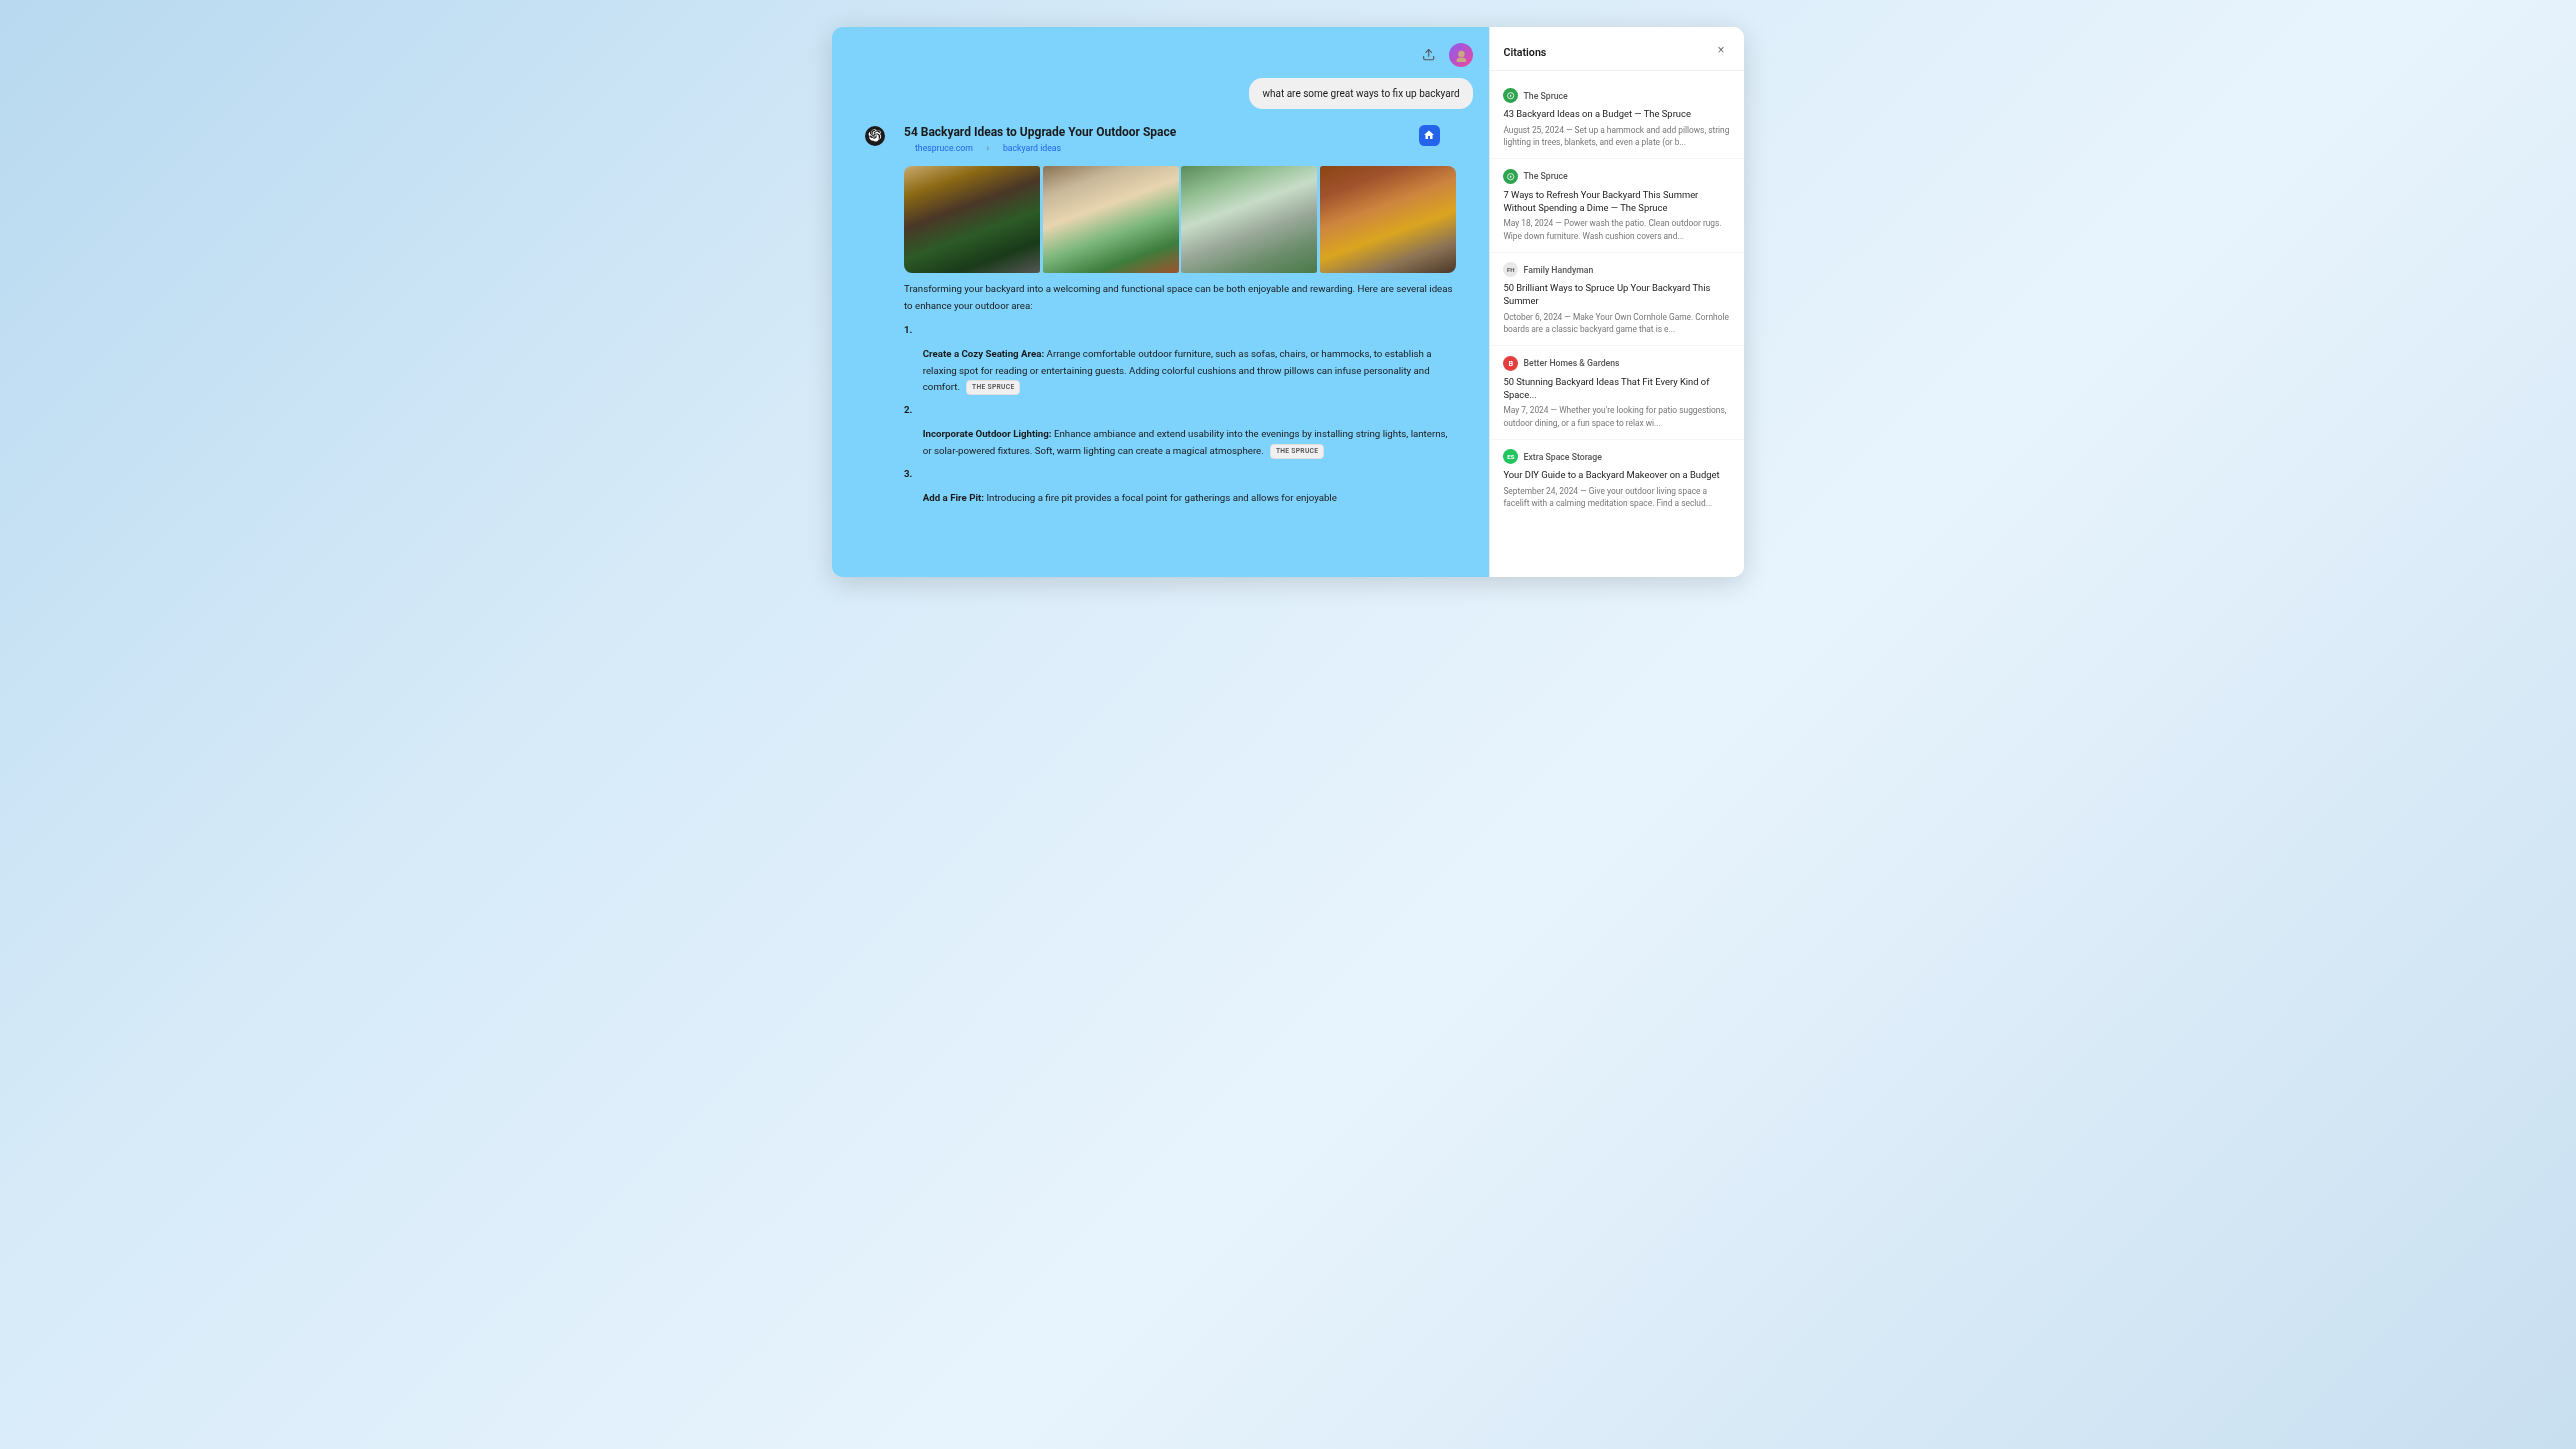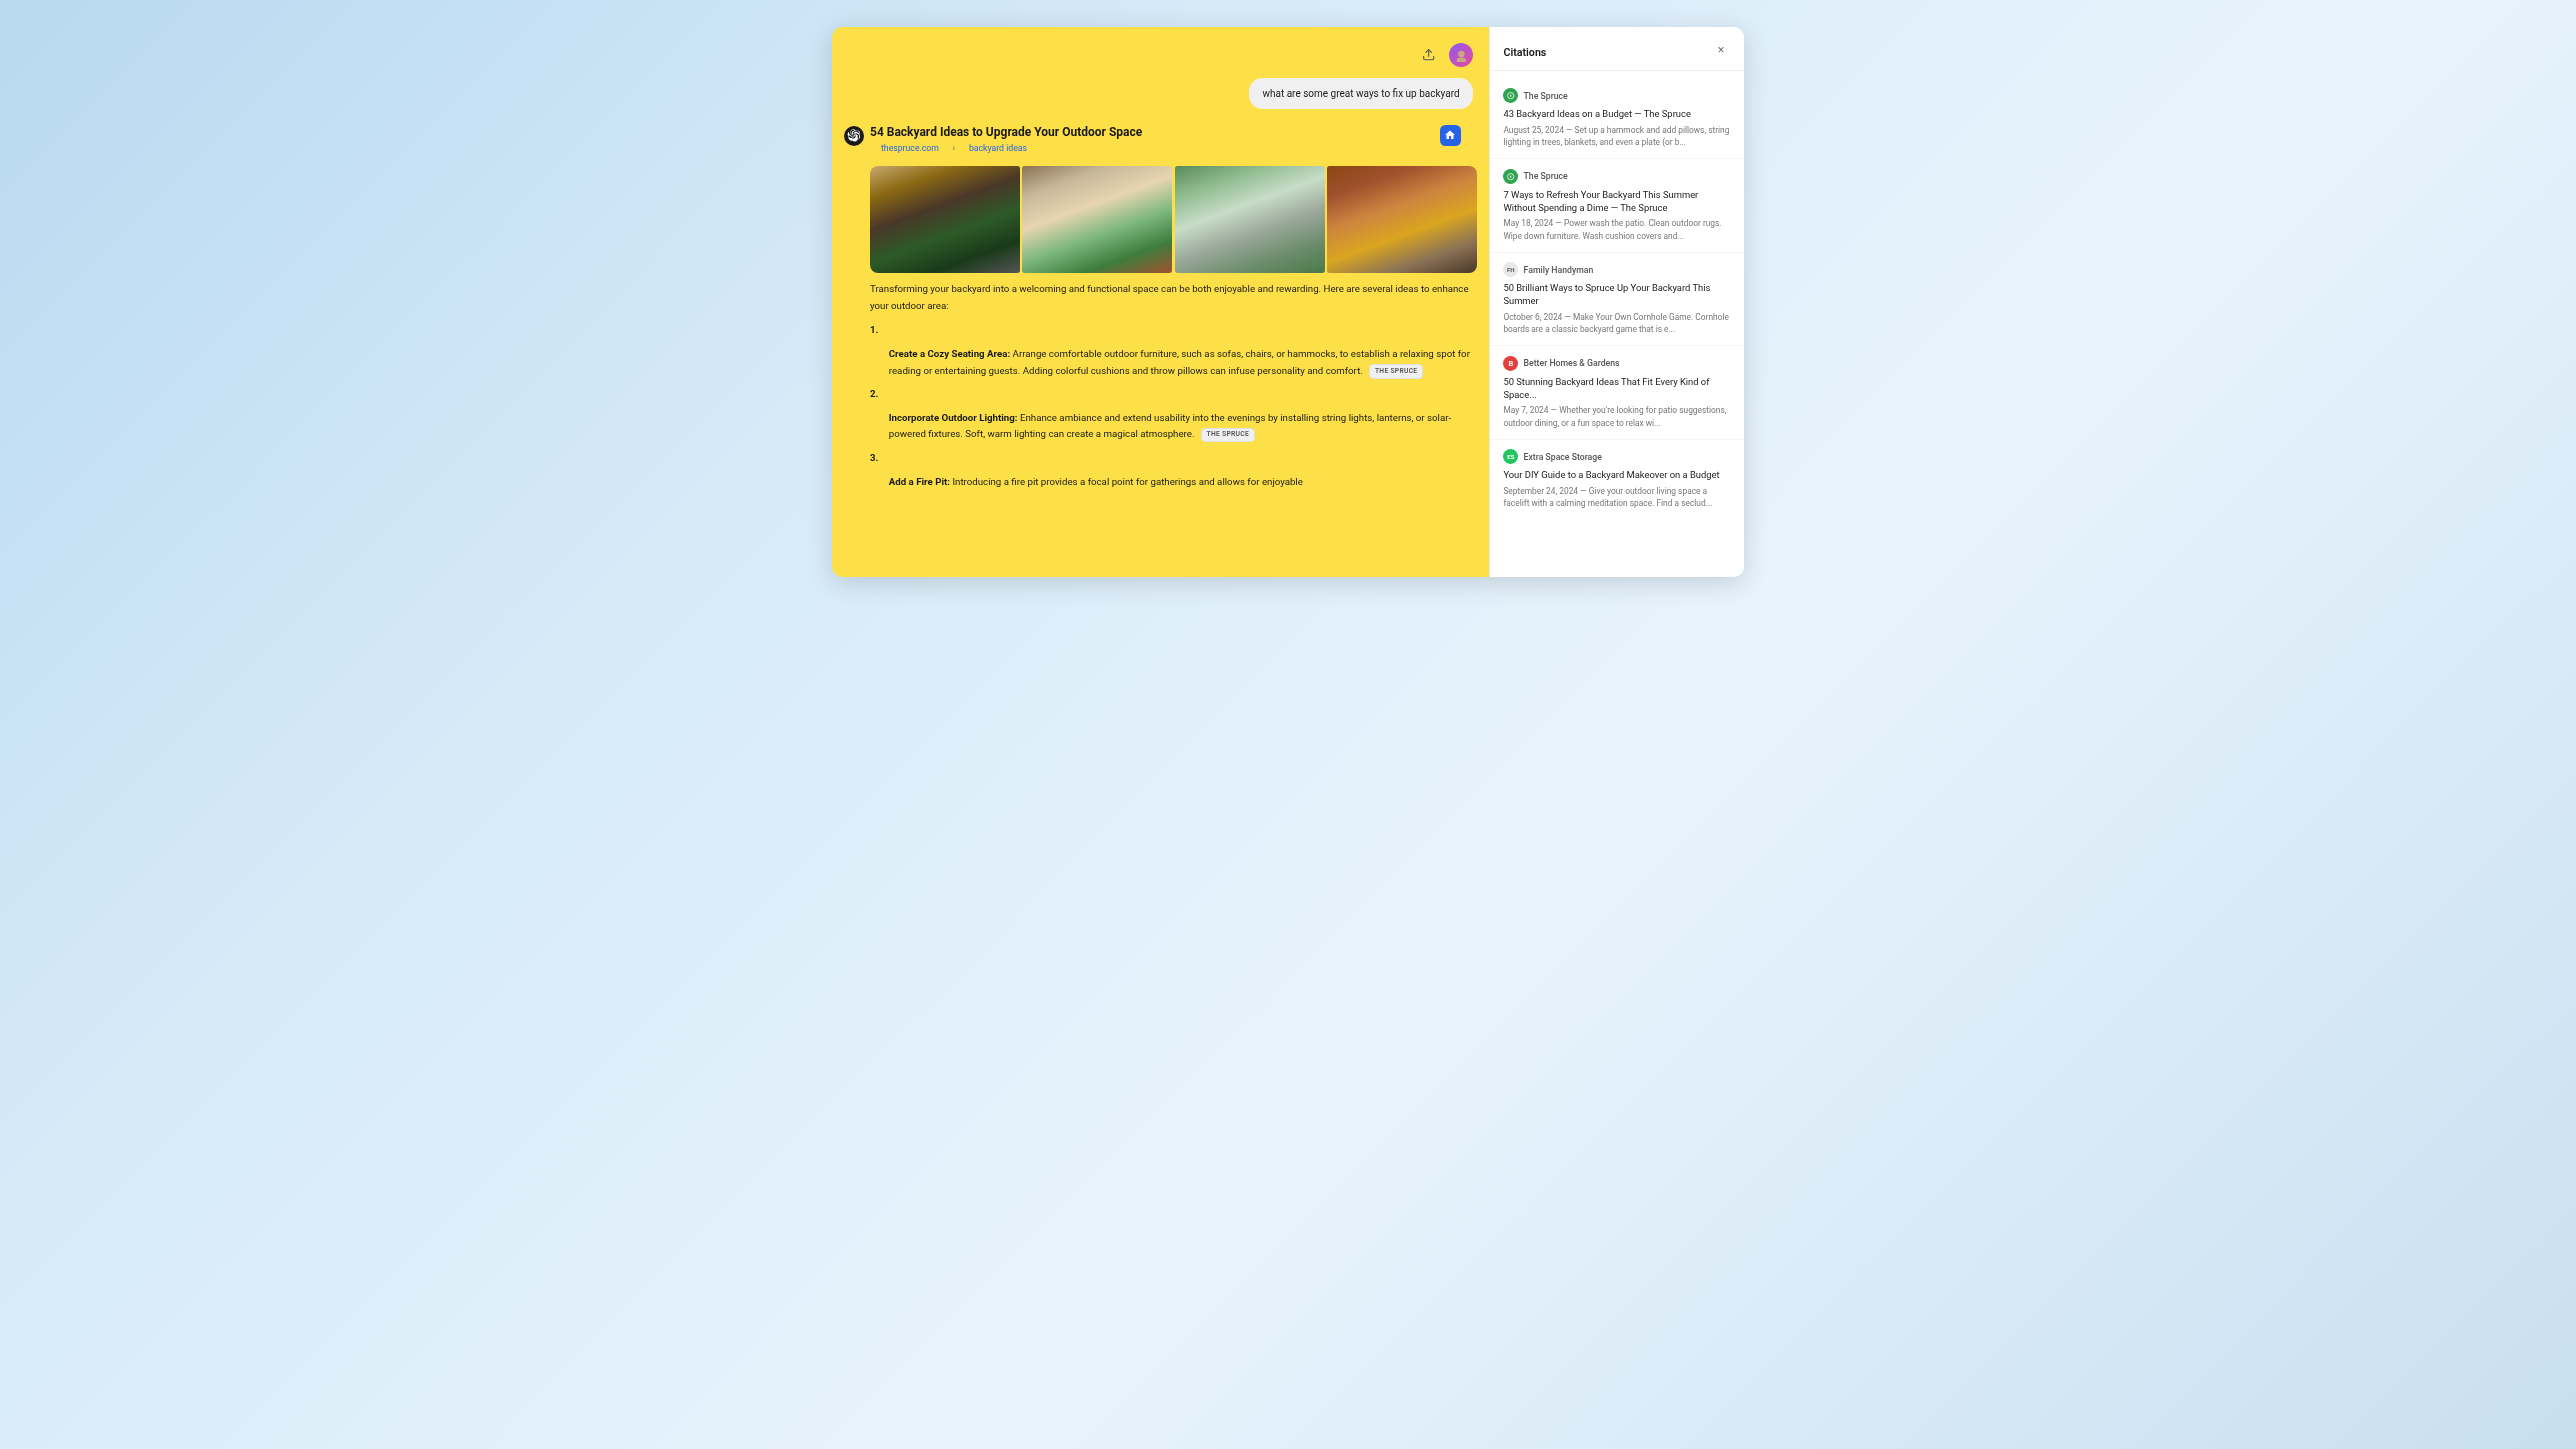--- a/index.html
+++ b/index.html
@@ -21,21 +21,21 @@
       background: transparent;
       gap: 0;
       border-radius: 10.7px;
       overflow: hidden;
       box-shadow: 0 5.4px 27px rgba(0,0,0,0.15);
     }
 
     
     .chat-panel {
       flex: 1;
-      background: #fde047;
+      background: #7dd3fc;
       display: flex;
       flex-direction: column;
       padding: 16px 0 0 0;
       min-height: 550px;
       position: relative;
     }
 
     .chat-header {
       display: flex;
       justify-content: flex-end;
@@ -83,23 +83,23 @@
       border-radius: 13.4px;
       padding: 8px 13.4px;
       font-size: 10px;
       color: #1a1a1a;
       max-width: 322px;
       line-height: 1.5;
     }
 
     
     .ai-response {
-      padding: 0 12px;
-      display: flex;
-      gap: 6px;
+      padding: 0 33px;
+      display: flex;
+      gap: 19px;
       flex-direction: row;
     }
 
     .ai-icon {
       width: 20px;
       height: 20px;
       min-width: 20px;
       background: #1a1a1a;
       border-radius: 50%;
       display: flex;

